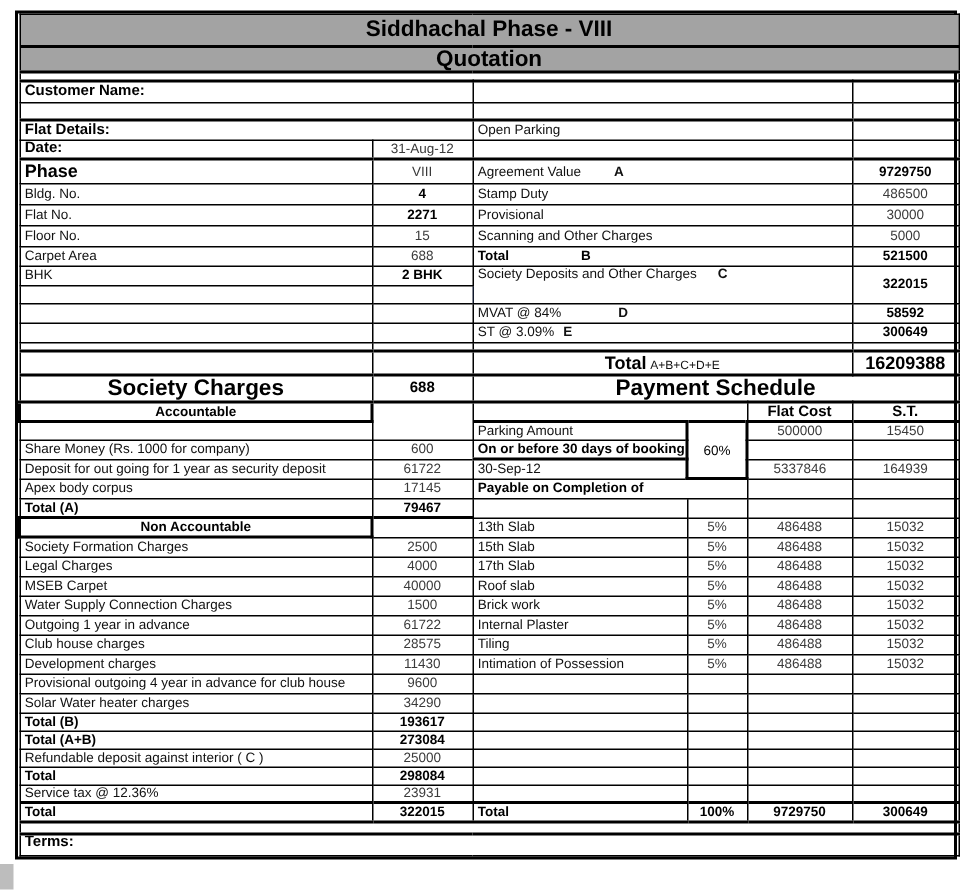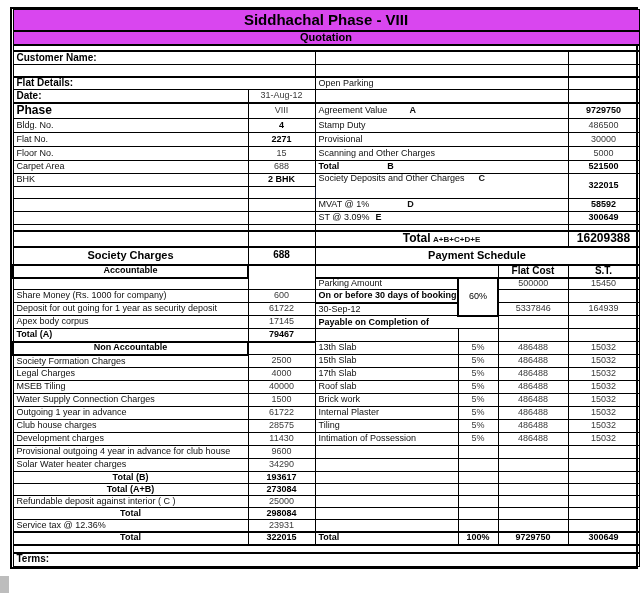--- a/index.html
+++ b/index.html
@@ -3,31 +3,31 @@
 <meta charset="utf-8">
 <style>
   html,body{margin:0;padding:0;background:#fff;}
   body{width:644px;height:593px;overflow:hidden;position:relative;
        font-family:"Liberation Sans",sans-serif;}
   .doc{position:absolute;left:10px;top:7px;width:628px;border:2px solid #000;
        background:#fff;box-sizing:border-box;}
   table{border-collapse:collapse;table-layout:fixed;width:100%;}
   td{border:1px solid #000;font-size:9px;color:#111;padding:0 3px;
      vertical-align:middle;white-space:nowrap;overflow:hidden;line-height:1.05;}
-  .g{background:#d946ef;}
+  .g{background:#a3a3a3;}
   .b{font-weight:bold;color:#000;}
   .c{text-align:center;}
-  .r{text-align:center;}
+  .r{text-align:left;}
   .dim{color:#3a3a3a;margin-top:14px;}
-  .f10{font-size:10px;} .f11{font-size:11px;} .f12{font-size:12px;} .f15{font-size:15px;}
+  .f10{font-size:10px;} .f11{font-size:15px;} .f12{font-size:12px;} .f15{font-size:15px;}
   .t2{border-top:2px solid #000;} .bb2{border-bottom:2px solid #000;}
   .l2{border-left:1px solid #0f172a;}
   .box2{border:2px solid #000;}
   .code{font-weight:bold;}
-  .sub{font-size:8px;font-weight:bold;}
+  .sub{font-size:8px;font-weight:normal;}
   .corner{position:absolute;left:0;top:576px;width:9px;height:17px;background:#bdbdbd;}
 </style>
 </head>
 <body>
 
 <div class="doc">
 <table>
 <colgroup>
   <col style="width:235px">
         <col style="width:67px">
@@ -113,21 +113,21 @@
   <td rowspan="2" class="b c">322015</td>
 </tr>
 <tr style="height:12px">
           <td></td>
           <td></td>
         </tr>
 <tr style="height:13px">
   <td></td>
           <td></td>
   <td colspan="3" class="l2">
-    <span>MVAT @ 1%</span><span class="code" style="margin-left:38px">D</span>
+    <span>MVAT @ 84%</span><span class="code" style="margin-left:38px">D</span>
   </td>
   <td class="b c">58592</td>
 </tr>
 <tr style="height:13px">
   <td></td>
           <td></td>
   <td colspan="3" class="l2">
     <span>ST @ 3.09%</span><span class="code" style="margin-left:6px">E</span>
   </td>
   <td class="b c">300649</td>
@@ -214,21 +214,21 @@
 </tr>
 <tr style="height:13px">
   <td>Legal Charges</td>
   <td class="c dim">4000</td>
   <td class="l2">17th  Slab</td>
   <td class="c dim">5%</td>
   <td class="c dim">486488</td>
   <td class="c dim">15032</td>
 </tr>
 <tr style="height:13px">
-  <td>MSEB Tiling</td>
+  <td>MSEB Carpet</td>
   <td class="c dim">40000</td>
   <td class="l2">Roof slab</td>
   <td class="c dim">5%</td>
   <td class="c dim">486488</td>
   <td class="c dim">15032</td>
 </tr>
 <tr style="height:13px">
   <td>Water Supply Connection Charges</td>
   <td class="c dim">1500</td>
   <td class="l2">Brick work</td>

